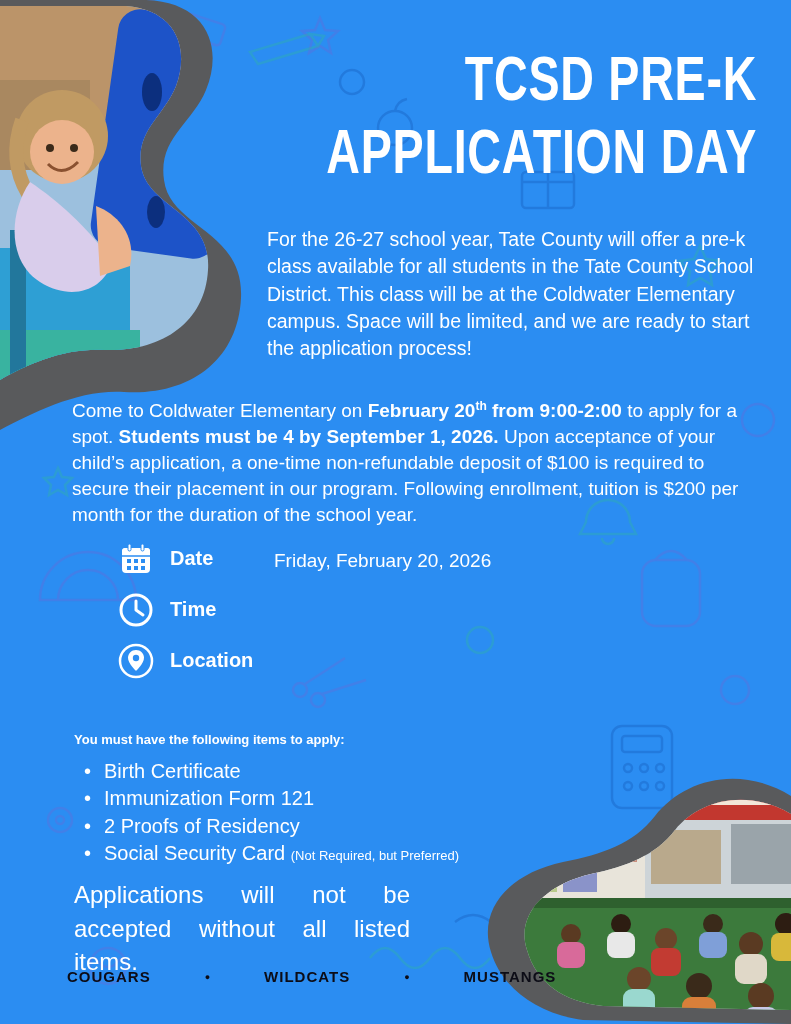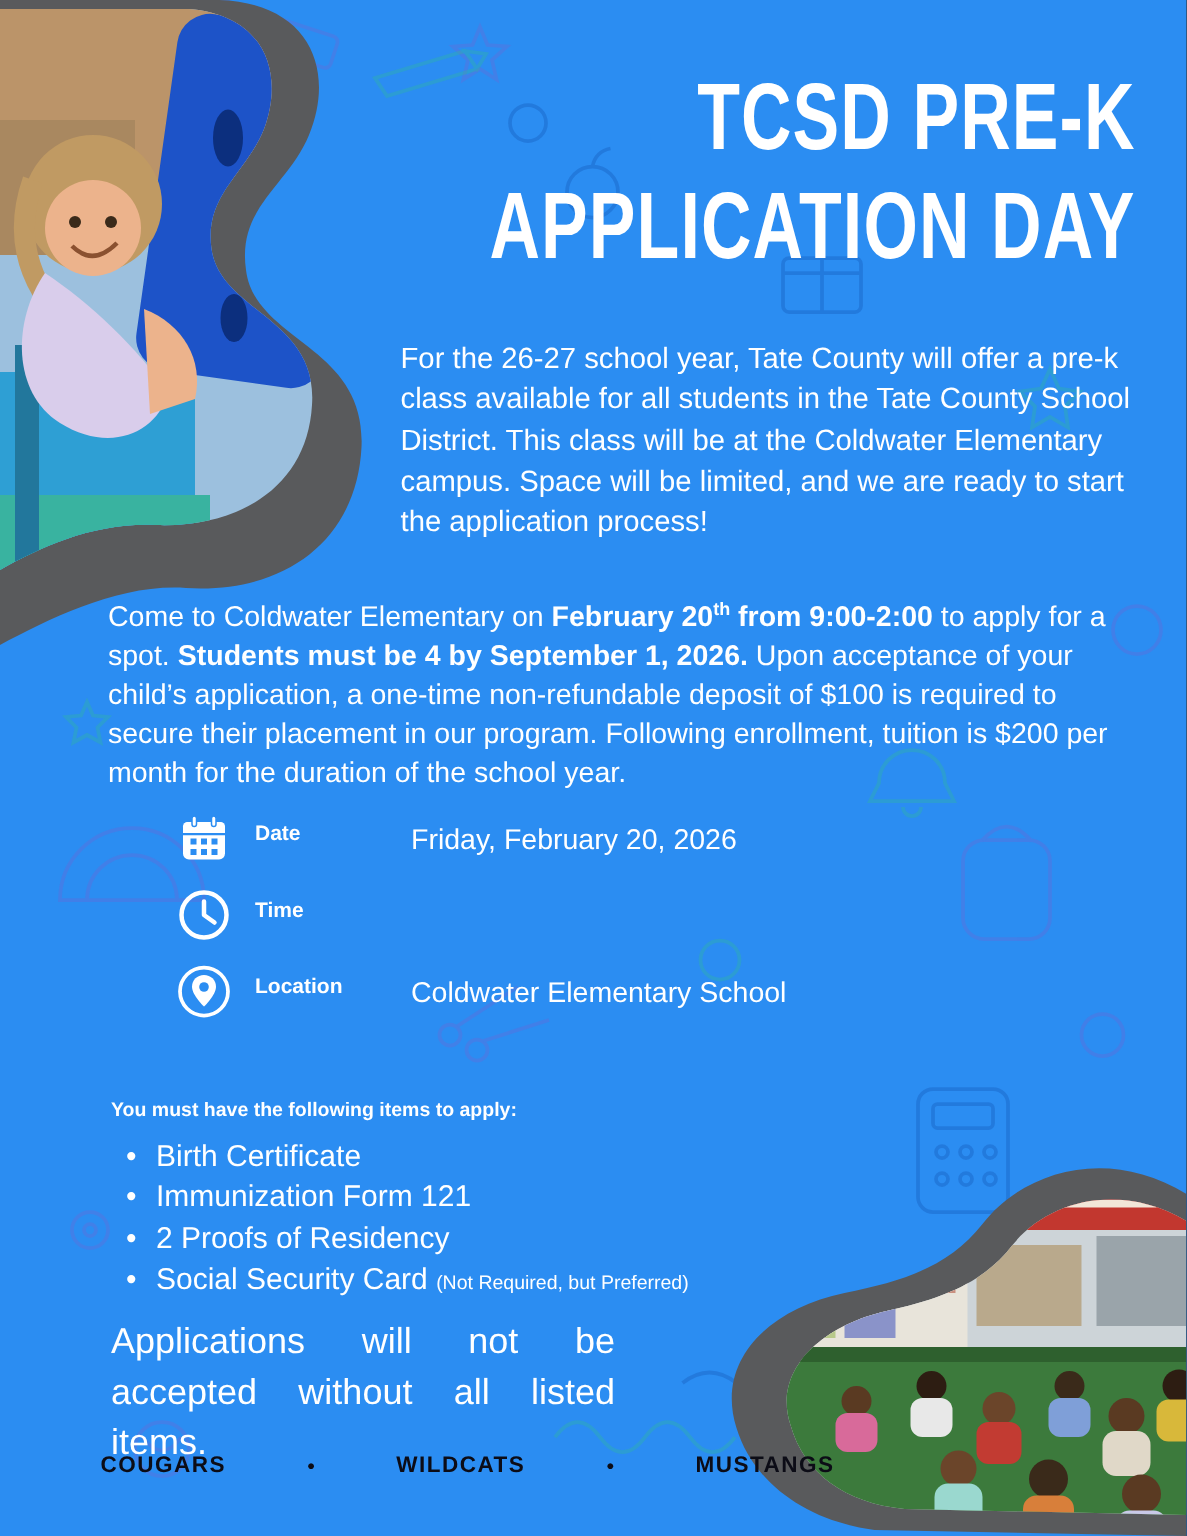--- a/index.html
+++ b/index.html
@@ -29,21 +29,21 @@
   .details {
     position:absolute; left:60px; top:398px; width:694px;
     font-size:19px; line-height:1.37;
   }
   .details b { font-weight:bold; }
   .details sup { font-size:12px; }
 
   .info { position:absolute; left:105px; top:540px; display:flex; flex-direction:column; gap:13px; }
   .info-row { display:flex; align-items:flex-start; }
   .icon-wrap { width:38px; height:38px; flex:0 0 38px; }
-  .info-label { font-weight:bold; font-size:14px; width:104px; margin-left:15px; padding-top:7px; }
+  .info-label { font-weight:bold; font-size:20px; width:104px; margin-left:15px; padding-top:7px; }
   .info-value { font-size:19px; padding-top:8px; line-height:1.35; }
 
   .requirements { position:absolute; left:62px; top:732px; width:480px; }
   .req-heading { font-weight:bold; font-size:13px; margin-bottom:11px; }
   .req-list { list-style:none; }
   .req-list li { font-size:20px; line-height:1.37; padding-left:30px; position:relative; }
   .req-list li::before { content:"\2022"; position:absolute; left:10px; font-size:20px; }
   .req-note { font-size:13px; }
 
   .footer-note {
@@ -227,21 +227,20 @@
       <div class="info-row">
         <span class="icon-wrap">
           <svg width="38" height="38" viewBox="0 0 38 38">
             <circle cx="19" cy="19" r="16" fill="none" stroke="#ffffff" stroke-width="2.5"></circle>
             <path d="M19 8 c-4.5 0 -8 3.4 -8 7.8 c0 5.6 8 13.2 8 13.2 s8 -7.6 8 -13.2 c0 -4.4 -3.5 -7.8 -8 -7.8 z" fill="#ffffff"></path>
             <circle cx="19" cy="16" r="3.2" fill="#2b8df2"></circle>
           </svg>
         </span>
         <span class="info-label">Location</span>
         <span class="info-value">
-          <div>Coldwater Elementary School</div>
         </span>
       </div>
 
     </div>
 
     <div class="requirements">
       <div class="req-heading">You must have the following items to apply:</div>
       <ul class="req-list">
         <li><span>Birth Certificate</span></li>
         <li><span>Immunization Form 121</span></li>

